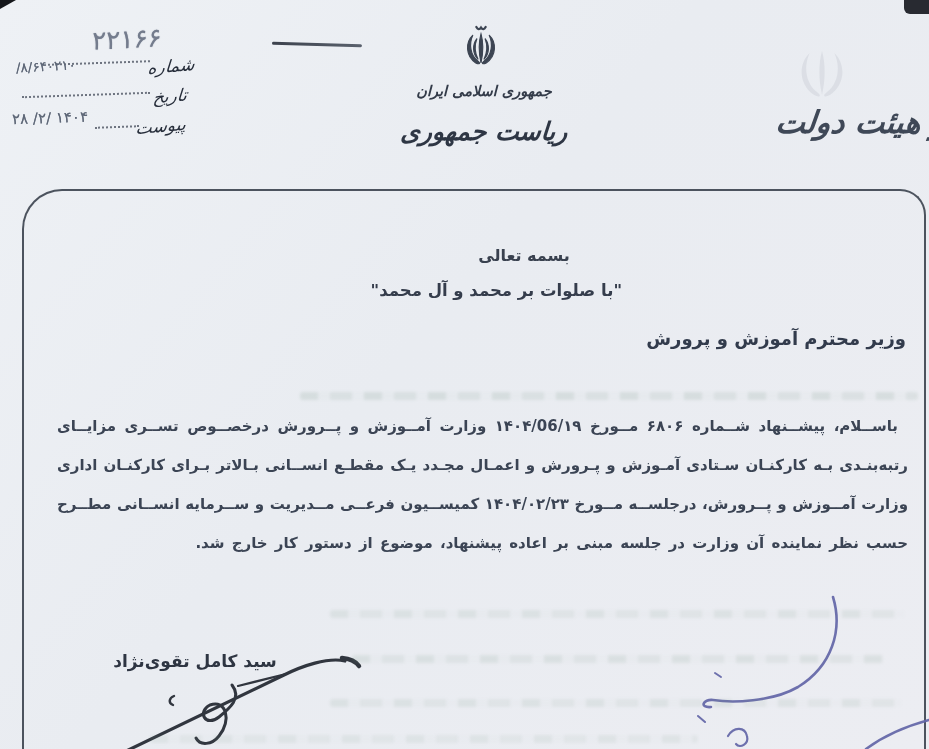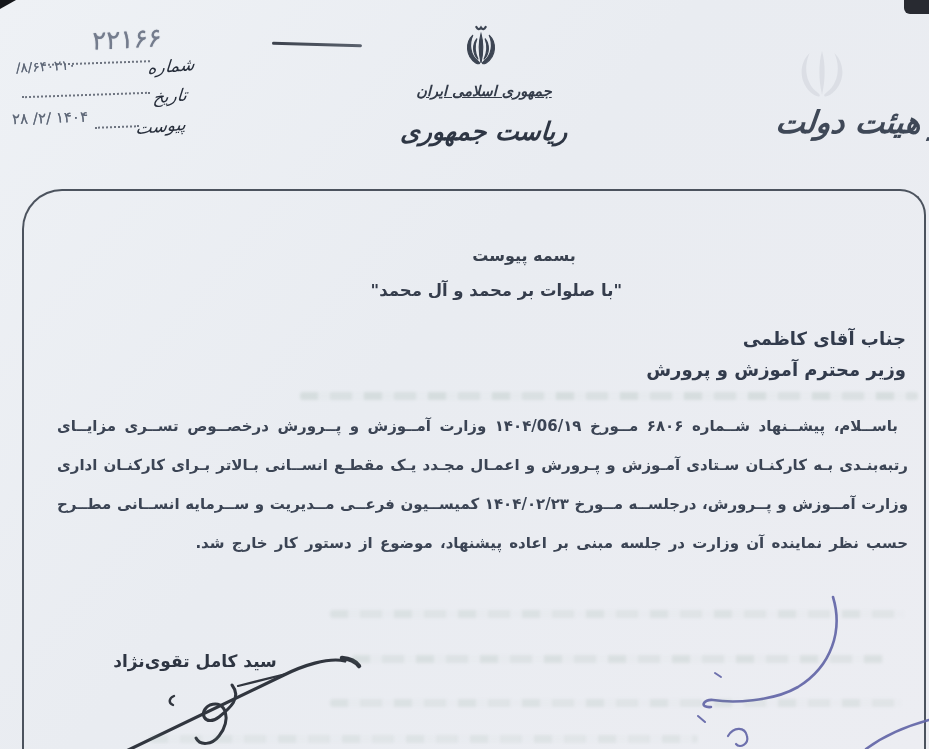--- a/index.html
+++ b/index.html
@@ -28,21 +28,21 @@
   .stamp { color:#5f6878; direction:rtl; white-space:nowrap; text-shadow:0 0 .6px rgba(95,104,120,.8); }
   .stamp-number { left:16px; top:58px; font-size:13.5px; transform:rotate(-3deg); letter-spacing:.5px; }
   .stamp-date { left:12px; top:109px; font-size:15px; transform:rotate(-2deg); letter-spacing:1.5px; }
 
   .dash-mark { left:272px; top:43px; width:90px; height:3px; border-radius:2px;
     background:linear-gradient(90deg,#3c424d,#5a616d); transform:rotate(1.5deg); }
 
   
   .emblem { left:452px; top:20px; width:58px; height:58px; color:#3d4553; }
   .org-name { left:398px; top:83px; width:172px; text-align:center; font-size:14.5px; font-weight:bold;
-    font-style:italic; color:#333b49; white-space:nowrap;text-decoration:underline; }
+    font-style:italic; color:#333b49; white-space:nowrap; }
   .org-office { left:394px; top:117px; width:180px; text-align:center; font-size:25px; font-weight:bold;
     font-style:italic; transform:skewX(-4deg); color:#2e3644; white-space:nowrap; }
 
   
   .cabinet-title { right:-52px; top:104px; font-size:31px; font-weight:bold; font-style:italic;
     transform:skewX(-6deg); color:#3f4857; white-space:nowrap; }
   .watermark { left:778px; top:30px; width:88px; height:88px; opacity:.07; color:#2f3a50; }
 
   
   .letter-box { left:22px; top:189px; width:900px; height:640px;
@@ -113,25 +113,24 @@
     <g fill="currentColor">
       <path d="M50 24 C46 38 46 56 50 74 C54 56 54 38 50 24 Z"></path>
       <path d="M36 26 C23 38 23 62 41 74 C47 77 50 75 45 71 C31 61 29 41 36 26 Z"></path>
       <path d="M64 26 C77 38 77 62 59 74 C53 77 50 75 55 71 C69 61 71 41 64 26 Z"></path>
     </g>
   </svg>
   <div class="abs cabinet-title">دبیر هیئت دولت</div>
 
   <div class="abs letter-box"></div>
 
-  <div class="abs bismillah rtl">بسمه پیوست</div>
+  <div class="abs bismillah rtl">بسمه تعالی</div>
   <div class="abs salawat rtl">"با صلوات بر محمد و آل محمد"</div>
 
   <div class="abs recipient">
-    <div>جناب آقای کاظمی</div>
     <div>وزیر محترم آموزش و پرورش</div>
   </div>
 
   <div class="abs body-line just bl0">باســلام، پیشــنهاد شــماره ۶۸۰۶ مــورخ ۱۴۰۴/06/۱۹ وزارت آمــوزش و پــرورش درخصــوص تســری مزایــای</div>
   <div class="abs body-line just bl1">رتبه‌بنـدی بـه کارکنـان سـتادی آمـوزش و پـرورش و اعمـال مجـدد یـک مقطـع انســانی بـالاتر بـرای کارکنـان اداری</div>
   <div class="abs body-line just bl2">وزارت آمــوزش و پــرورش، درجلســه مــورخ ۱۴۰۴/۰۲/۲۳ کمیســیون فرعــی مــدیریت و ســرمایه انســانی مطــرح و</div>
   <div class="abs signatory">سید کامل تقوی‌نژاد</div>
 
   <div class="abs body-line bl3">حسب نظر نماینده آن وزارت در جلسه مبنی بر اعاده پیشنهاد، موضوع از دستور کار خارج شد.</div>
 

